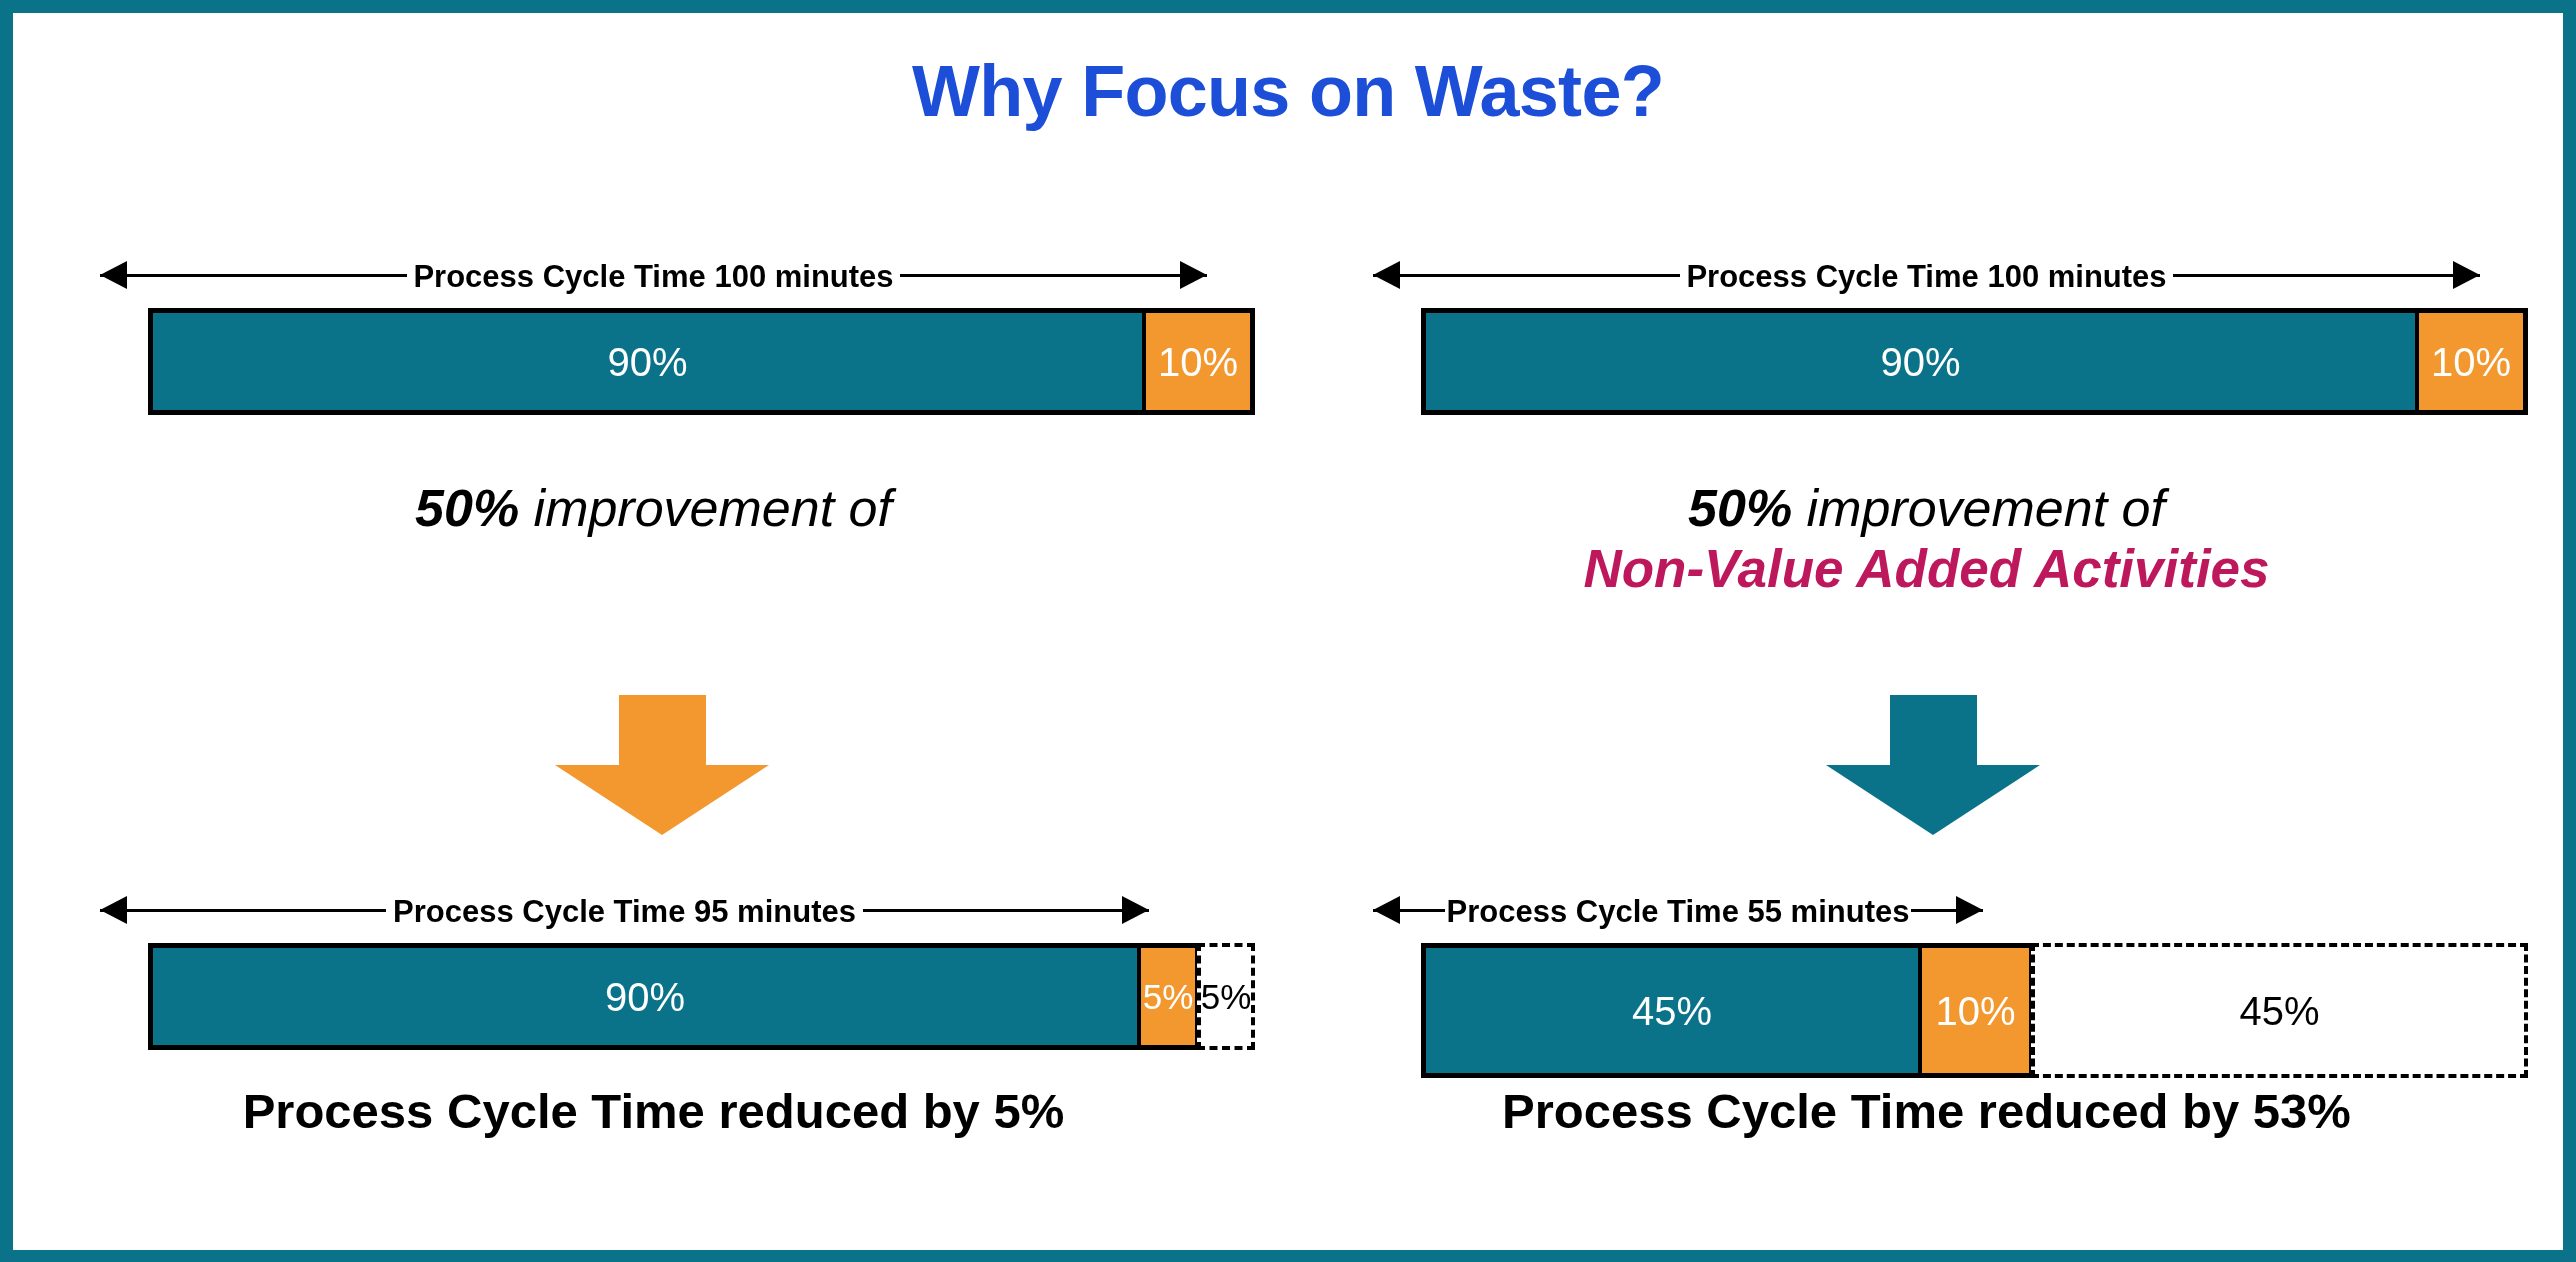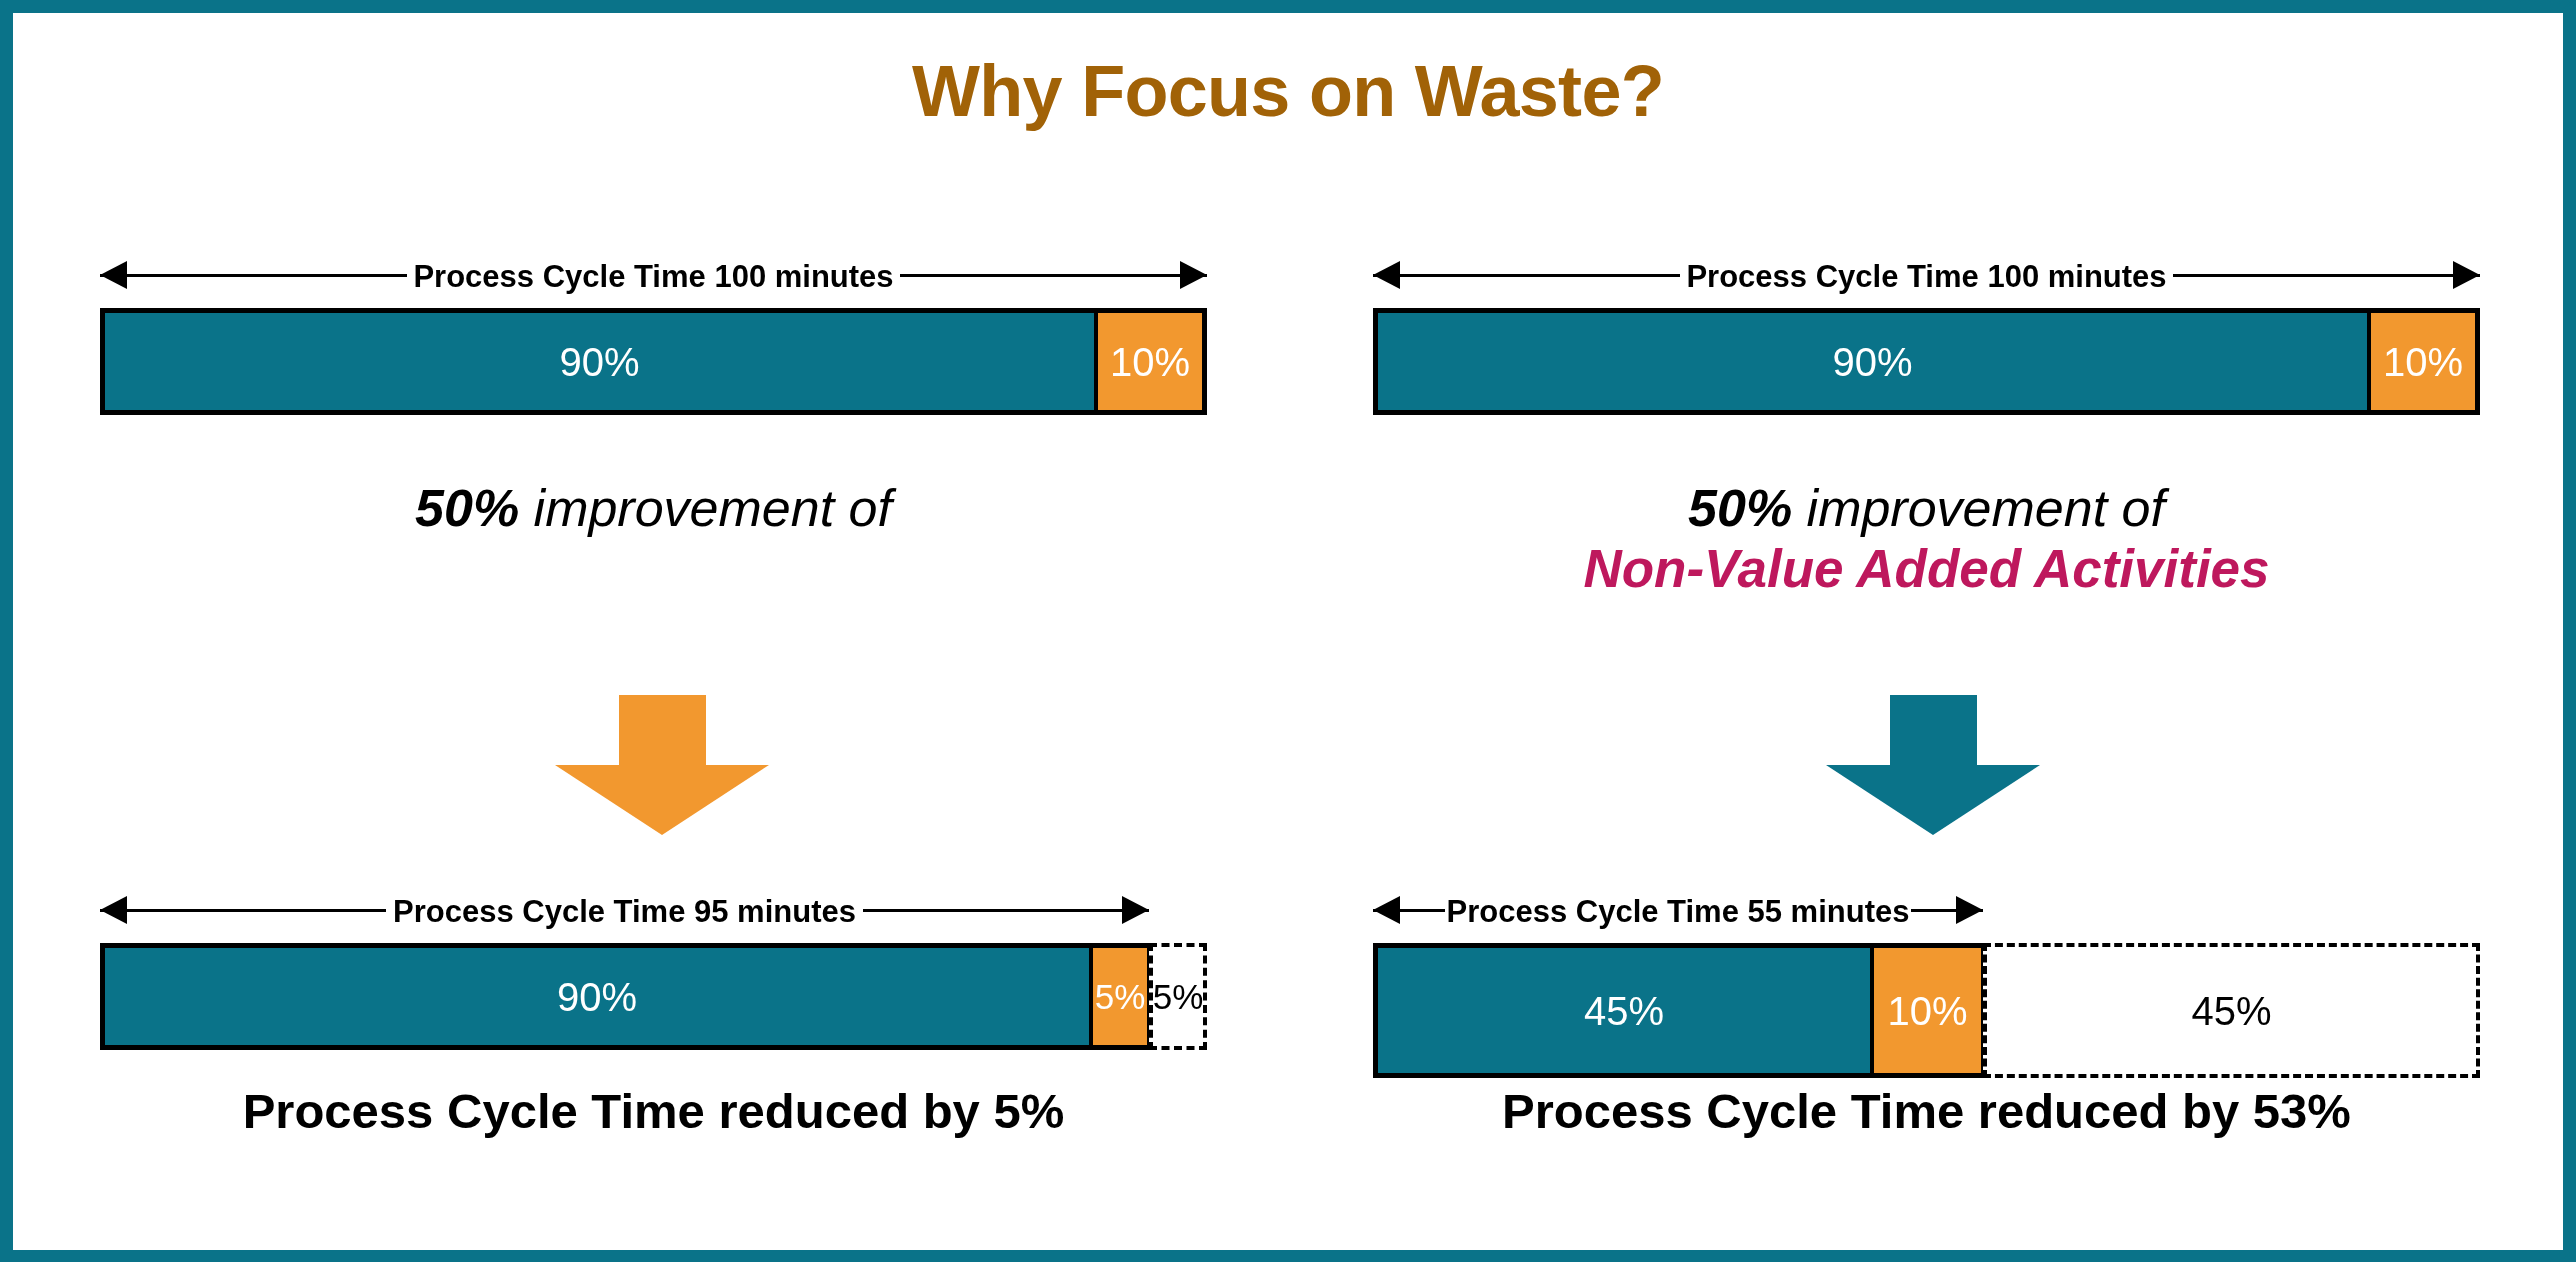--- a/index.html
+++ b/index.html
@@ -33,21 +33,21 @@
 
   
   .title {
     position: absolute;
     left: 0;
     top: 52px;
     width: 2576px;
     text-align: center;
     font-size: 72px;
     font-weight: bold;
-    color: #a16207;
+    color: #1d4ed8;
     letter-spacing: -0.7px;
     line-height: 1.1;
   }
 
   
   .dim {
     position: absolute;
     height: 43px;
   }
   .dim .line {
@@ -87,20 +87,21 @@
     padding: 0 6.7px;
   }
   .dim.tight .dim-label span { padding: 0 1.3px; }
 
   
   .bar {
     position: absolute;
     display: flex;
     align-items: stretch;
     box-sizing: border-box;
+    margin-left: 48px;
   }
   .bar .seg {
     position: relative;
     box-sizing: border-box;
     display: flex;
     align-items: center;
     justify-content: center;
     font-size: 40px;
     line-height: 1.0;
     overflow: hidden;

